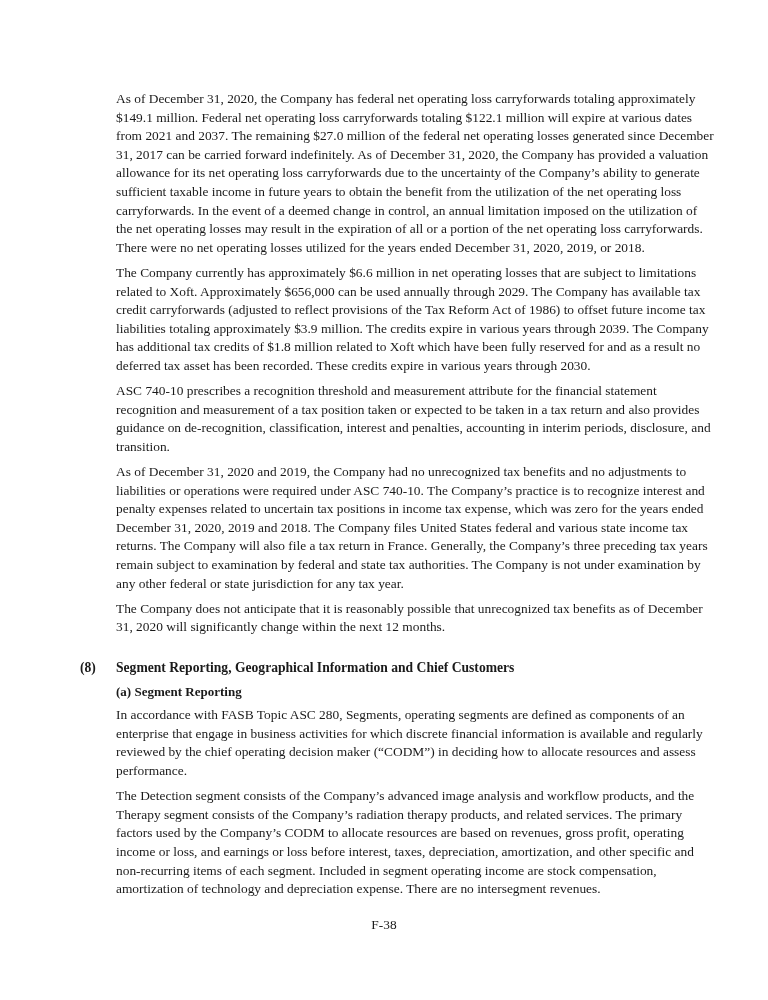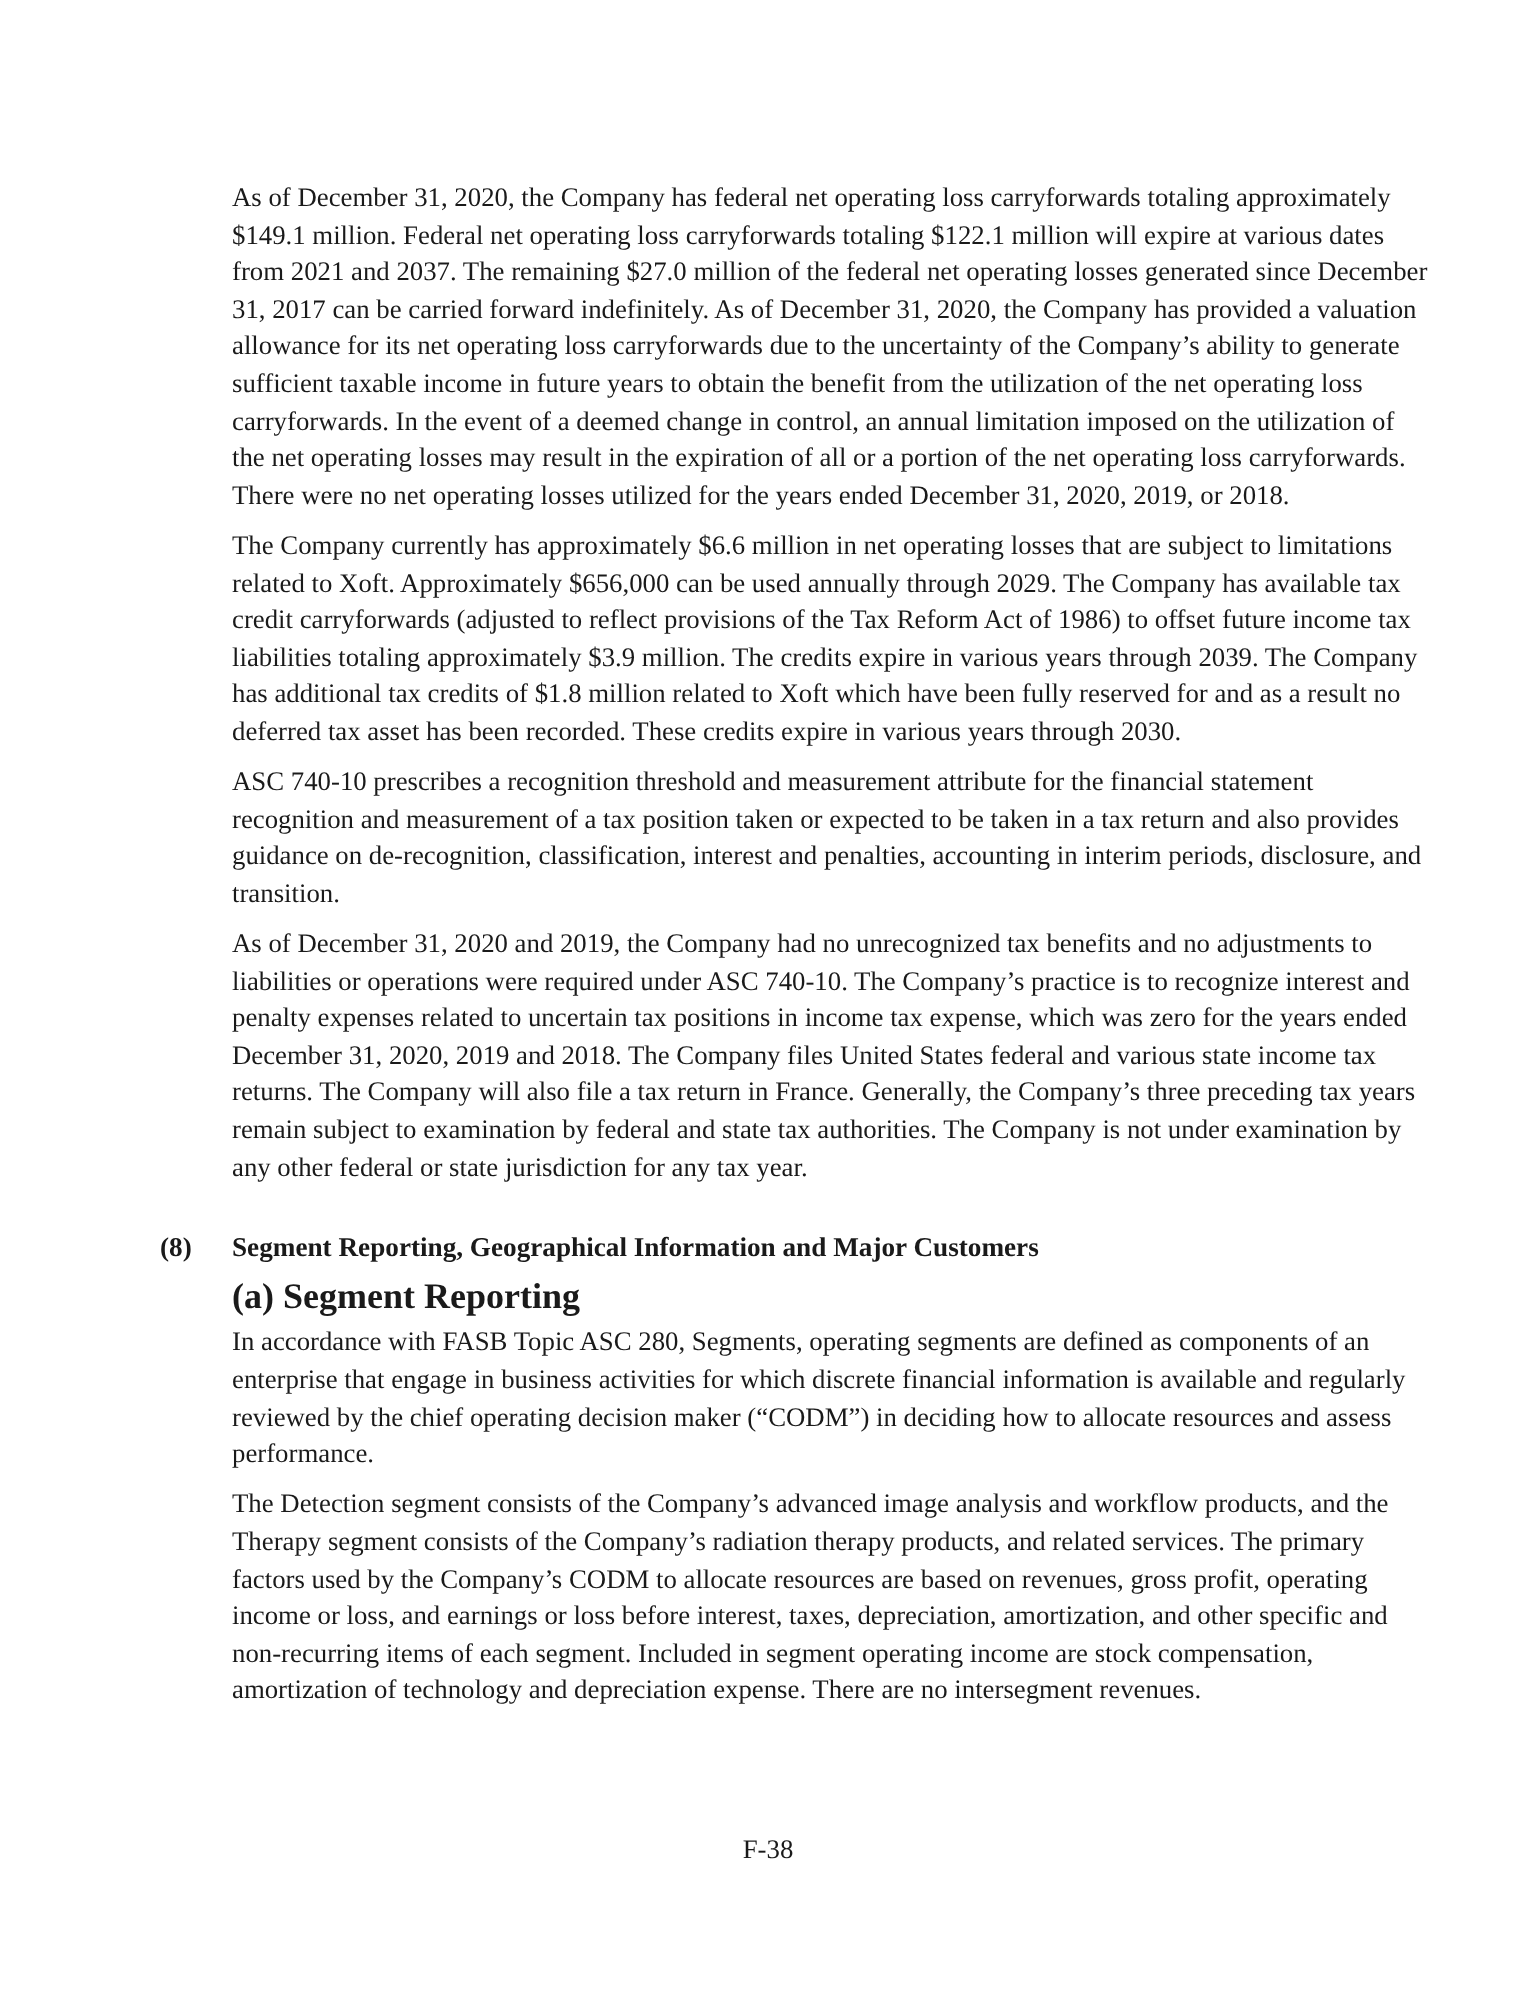--- a/index.html
+++ b/index.html
@@ -34,43 +34,44 @@
     }
     .section-num {
       position: absolute;
       left: -36px;
       top: 0;
       font-weight: bold;
     }
     .sub-heading {
       margin: 0 0 5px 0;
       font-weight: bold;
-      font-size: 18px;
+      font-size: 13px;
     }
     .page-number {
       position: absolute;
       left: 0;
       width: 768px;
       top: 917px;
       text-align: center;
       font-size: 13.4px;
     }
   </style>
 </head>
 <body>
 
 <div class="page">
   <p class="para">As of December 31, 2020, the Company has federal net operating loss carryforwards totaling approximately $149.1 million. Federal net operating loss carryforwards totaling $122.1 million will expire at various dates from 2021 and 2037. The remaining $27.0 million of the federal net operating losses generated since December 31, 2017 can be carried forward indefinitely. As of December 31, 2020, the Company has provided a valuation allowance for its net operating loss carryforwards due to the uncertainty of the Company’s ability to generate sufficient taxable income in future years to obtain the benefit from the utilization of the net operating loss carryforwards. In the event of a deemed change in control, an annual limitation imposed on the utilization of the net operating losses may result in the expiration of all or a portion of the net operating loss carryforwards. There were no net operating losses utilized for the years ended December 31, 2020, 2019, or 2018.</p>
   <p class="para">The Company currently has approximately $6.6 million in net operating losses that are subject to limitations related to Xoft. Approximately $656,000 can be used annually through 2029. The Company has available tax credit carryforwards (adjusted to reflect provisions of the Tax Reform Act of 1986) to offset future income tax liabilities totaling approximately $3.9 million. The credits expire in various years through 2039. The Company has additional tax credits of $1.8 million related to Xoft which have been fully reserved for and as a result no deferred tax asset has been recorded. These credits expire in various years through 2030.</p>
   <p class="para">ASC 740-10 prescribes a recognition threshold and measurement attribute for the financial statement recognition and measurement of a tax position taken or expected to be taken in a tax return and also provides guidance on de-recognition, classification, interest and penalties, accounting in interim periods, disclosure, and transition.</p>
   <p class="para">As of December 31, 2020 and 2019, the Company had no unrecognized tax benefits and no adjustments to liabilities or operations were required under ASC 740-10. The Company’s practice is to recognize interest and penalty expenses related to uncertain tax positions in income tax expense, which was zero for the years ended December 31, 2020, 2019 and 2018. The Company files United States federal and various state income tax returns. The Company will also file a tax return in France. Generally, the Company’s three preceding tax years remain subject to examination by federal and state tax authorities. The Company is not under examination by any other federal or state jurisdiction for any tax year.</p>
+  <p class="para">The Company does not anticipate that it is reasonably possible that unrecognized tax benefits as of December 31, 2020 will significantly change within the next 12 months.</p>
 
   <div class="section-heading">
     <span class="section-num">(8)</span>
-    <span>Segment Reporting, Geographical Information and Major Customers</span>
+    <span>Segment Reporting, Geographical Information and Chief Customers</span>
   </div>
   <div class="sub-heading">(a) Segment Reporting</div>
 
   <p class="para">In accordance with FASB Topic ASC 280, Segments, operating segments are defined as components of an enterprise that engage in business activities for which discrete financial information is available and regularly reviewed by the chief operating decision maker (“CODM”) in deciding how to allocate resources and assess performance.</p>
   <p class="para">The Detection segment consists of the Company’s advanced image analysis and workflow products, and the Therapy segment consists of the Company’s radiation therapy products, and related services. The primary factors used by the Company’s CODM to allocate resources are based on revenues, gross profit, operating income or loss, and earnings or loss before interest, taxes, depreciation, amortization, and other specific and non-recurring items of each segment. Included in segment operating income are stock compensation, amortization of technology and depreciation expense. There are no intersegment revenues.</p>
 </div>
 
 <div class="page-number">F-38</div>
 
 </body></html>

